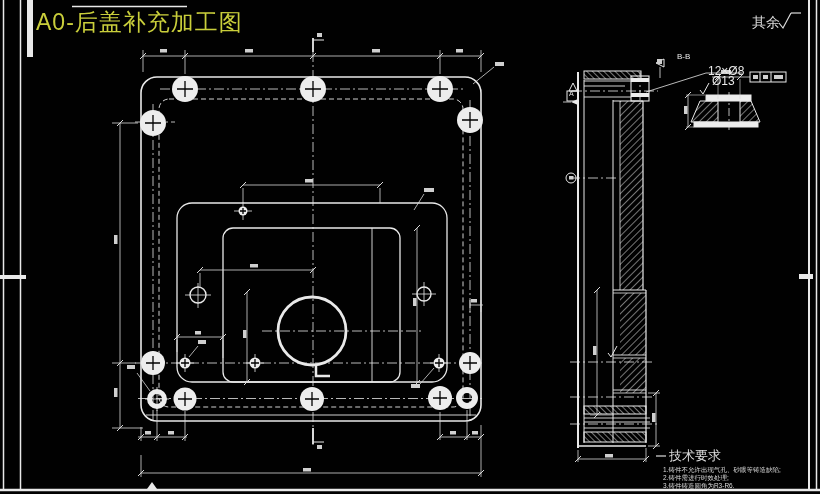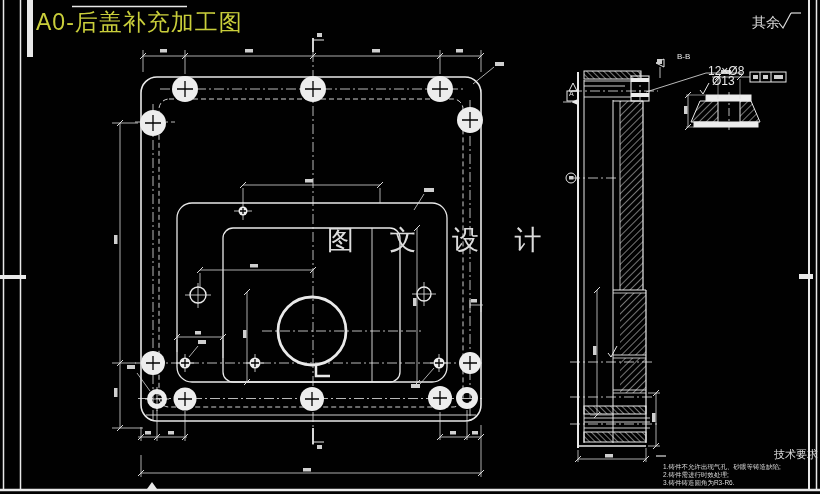--- a/index.html
+++ b/index.html
@@ -8,21 +8,21 @@
   .canvas svg{position:absolute;left:0;top:0;}
   .txt{position:absolute;white-space:nowrap;color:#e9e9e9;}
   .title{left:36px;top:7px;font-size:23px;letter-spacing:1px;color:#c9ce3b;}
   .surface-note{left:752px;top:14px;font-size:14px;color:#dcdcdc;}
   .watermark{left:327px;top:222px;font-size:27px;letter-spacing:14px;color:#dcdcdc;}
   .section-label{left:677px;top:52px;font-size:8px;color:#e9e9e9;}
   .callout1{left:708px;top:64px;font-size:12px;text-align:right;}
   .callout2{left:712px;top:74px;font-size:12px;}
   .datum{left:569px;top:90px;font-size:7px;}
   .techreq{position:absolute;left:663px;top:447px;width:155px;color:#dcdcdc;}
-  .techreq .hd{font-size:11px;margin:0 0 1px 6px;text-align:right;}
+  .techreq .hd{font-size:13px;margin:0 0 1px 6px;}
   .techreq ul{list-style:none;margin:0;padding:0;font-size:6.5px;line-height:8px;}
 </style>
 </head>
 <body>
 
 <div class="canvas">
 
   <svg width="820" height="494" viewBox="0 0 820 494">
     <defs>
       <pattern id="hat" patternUnits="userSpaceOnUse" width="5" height="5" patternTransform="rotate(45)">
@@ -339,21 +339,20 @@
       <line x1="791" y1="13" x2="801" y2="13" stroke-width="1.2"></line>
     </g>
 
     <line x1="656" y1="456" x2="666" y2="456" stroke="#dcdcdc" stroke-width="1.2"></line>
   </svg>
 
   <div class="txt title">A0-后盖补充加工图</div>
 
   <div class="txt surface-note">其余</div>
 
-  <div class="txt watermark">图 文 设 计</div>
 
   <div class="txt section-label">B-B</div>
 
   <div class="txt callout1">12×Ø8</div>
   <div class="txt callout2">Ø13</div>
 
   <div class="txt datum">A</div>
 
   <div class="techreq">
     <div class="hd">技术要求</div>

